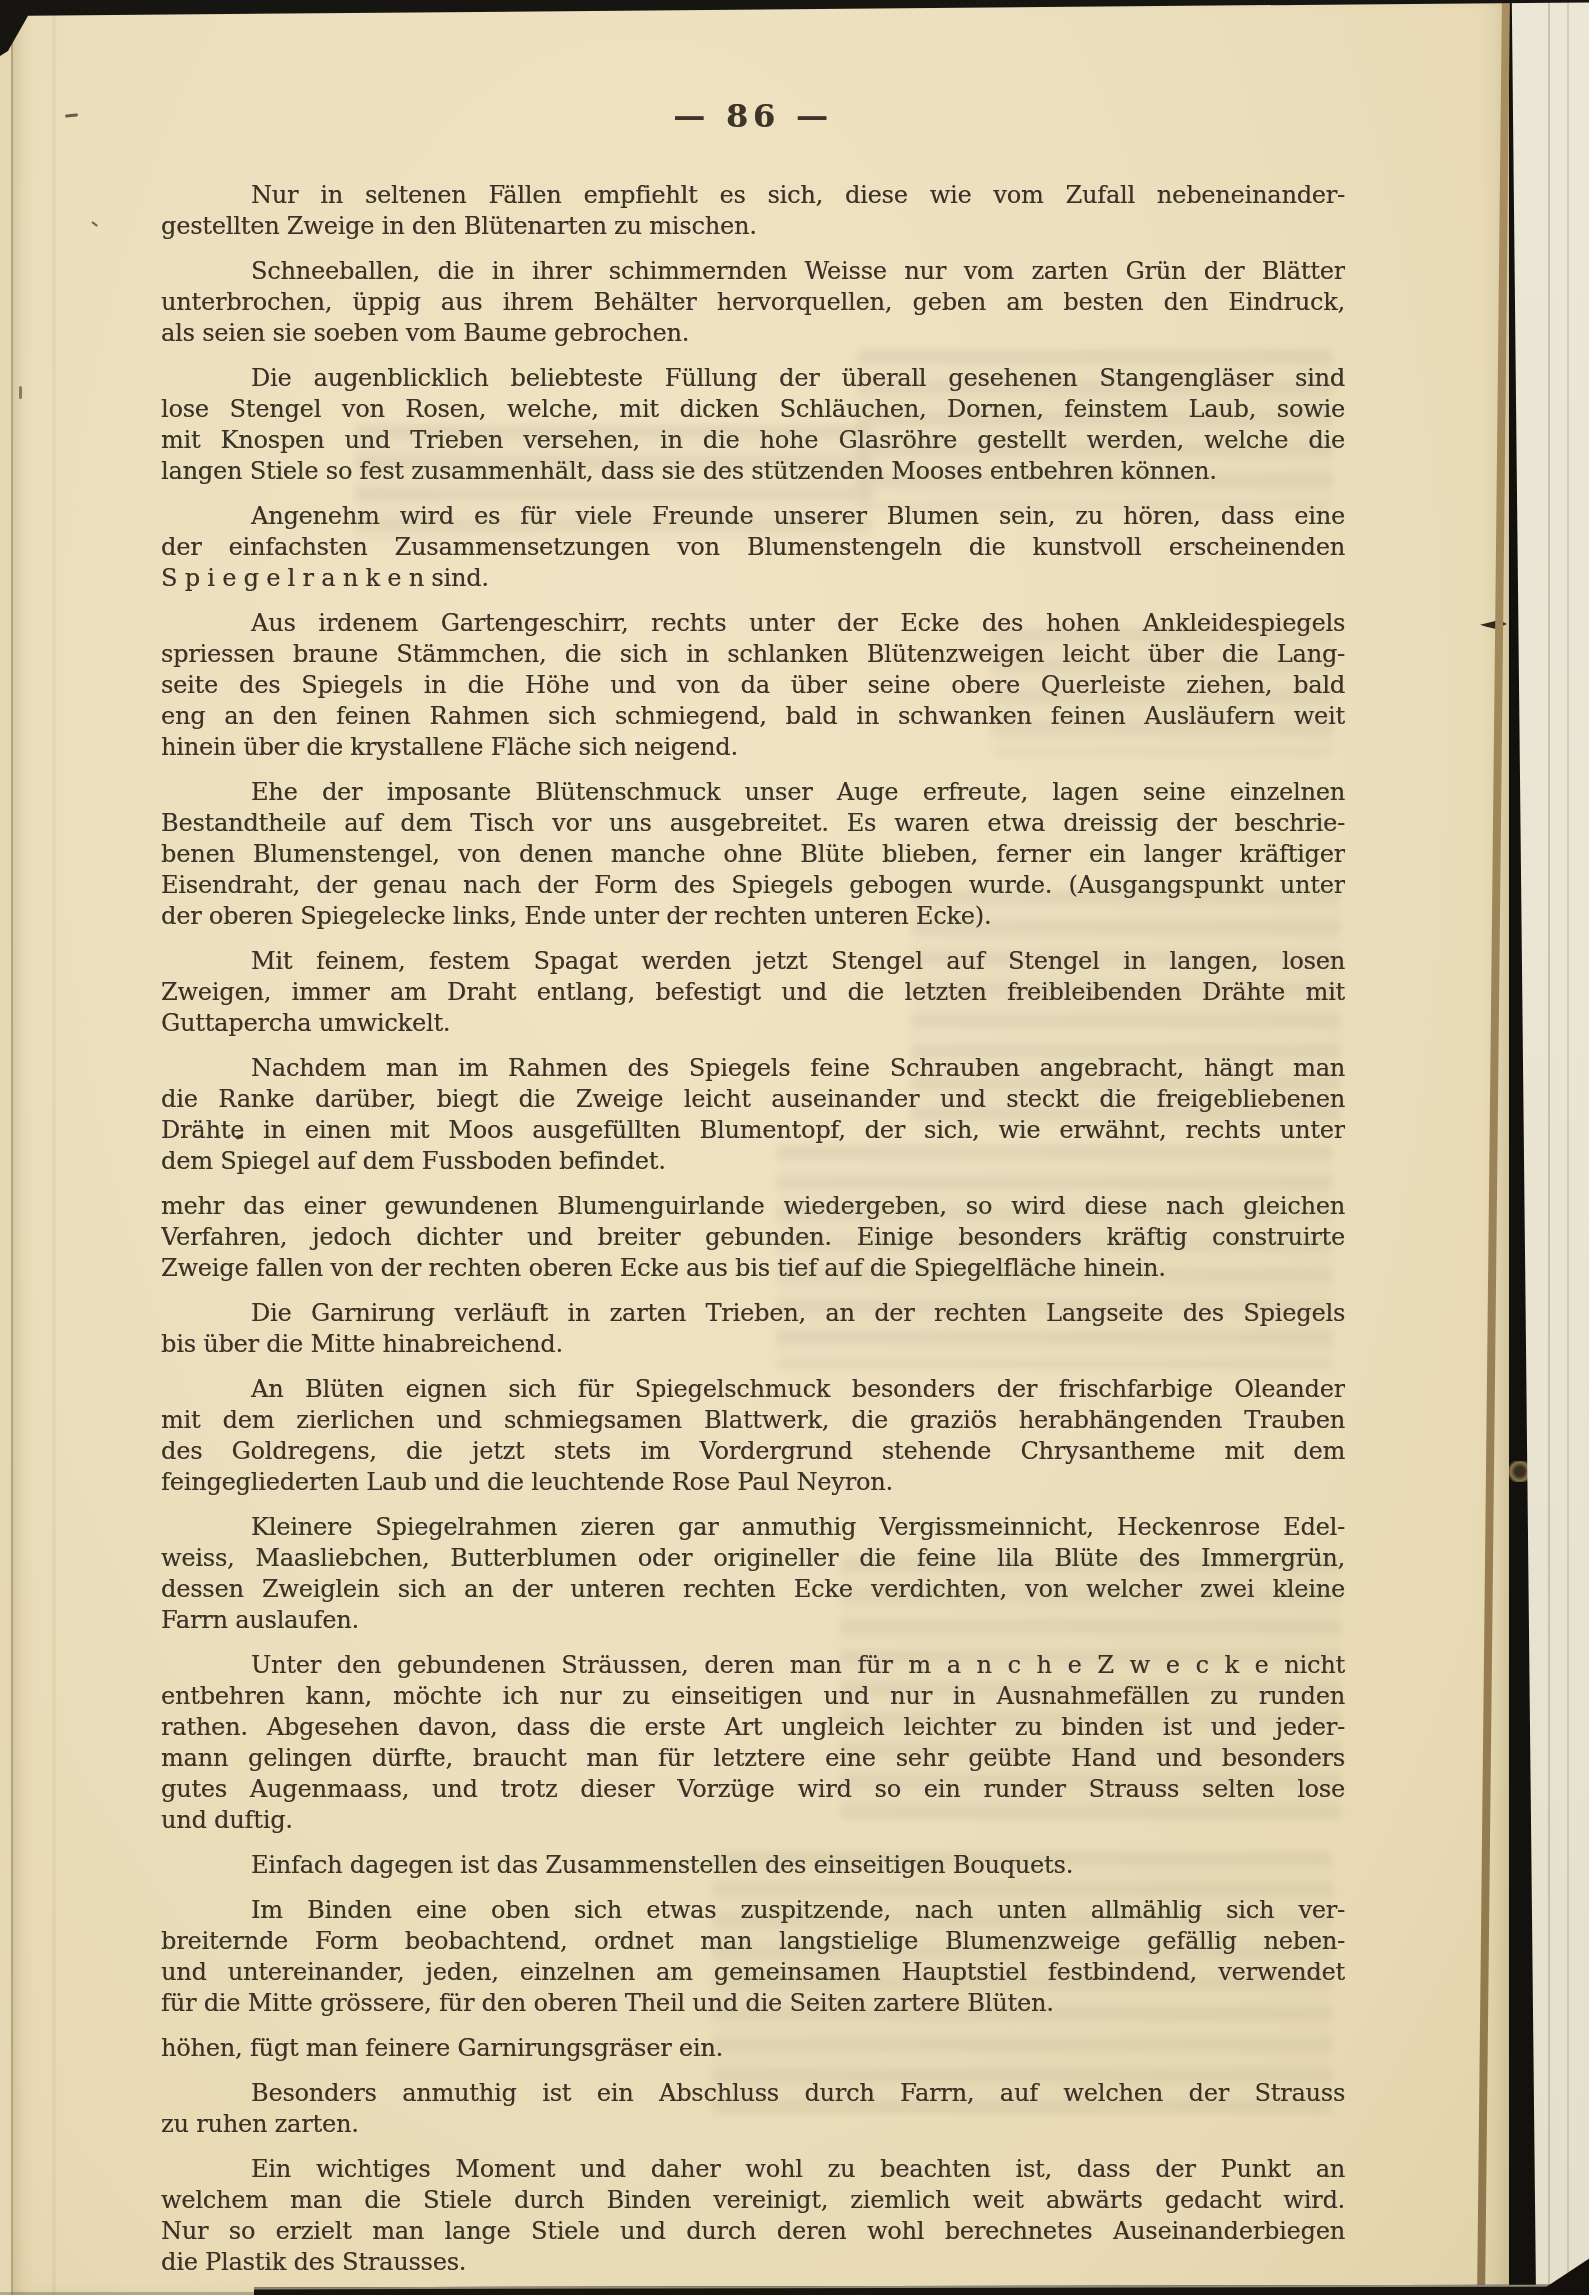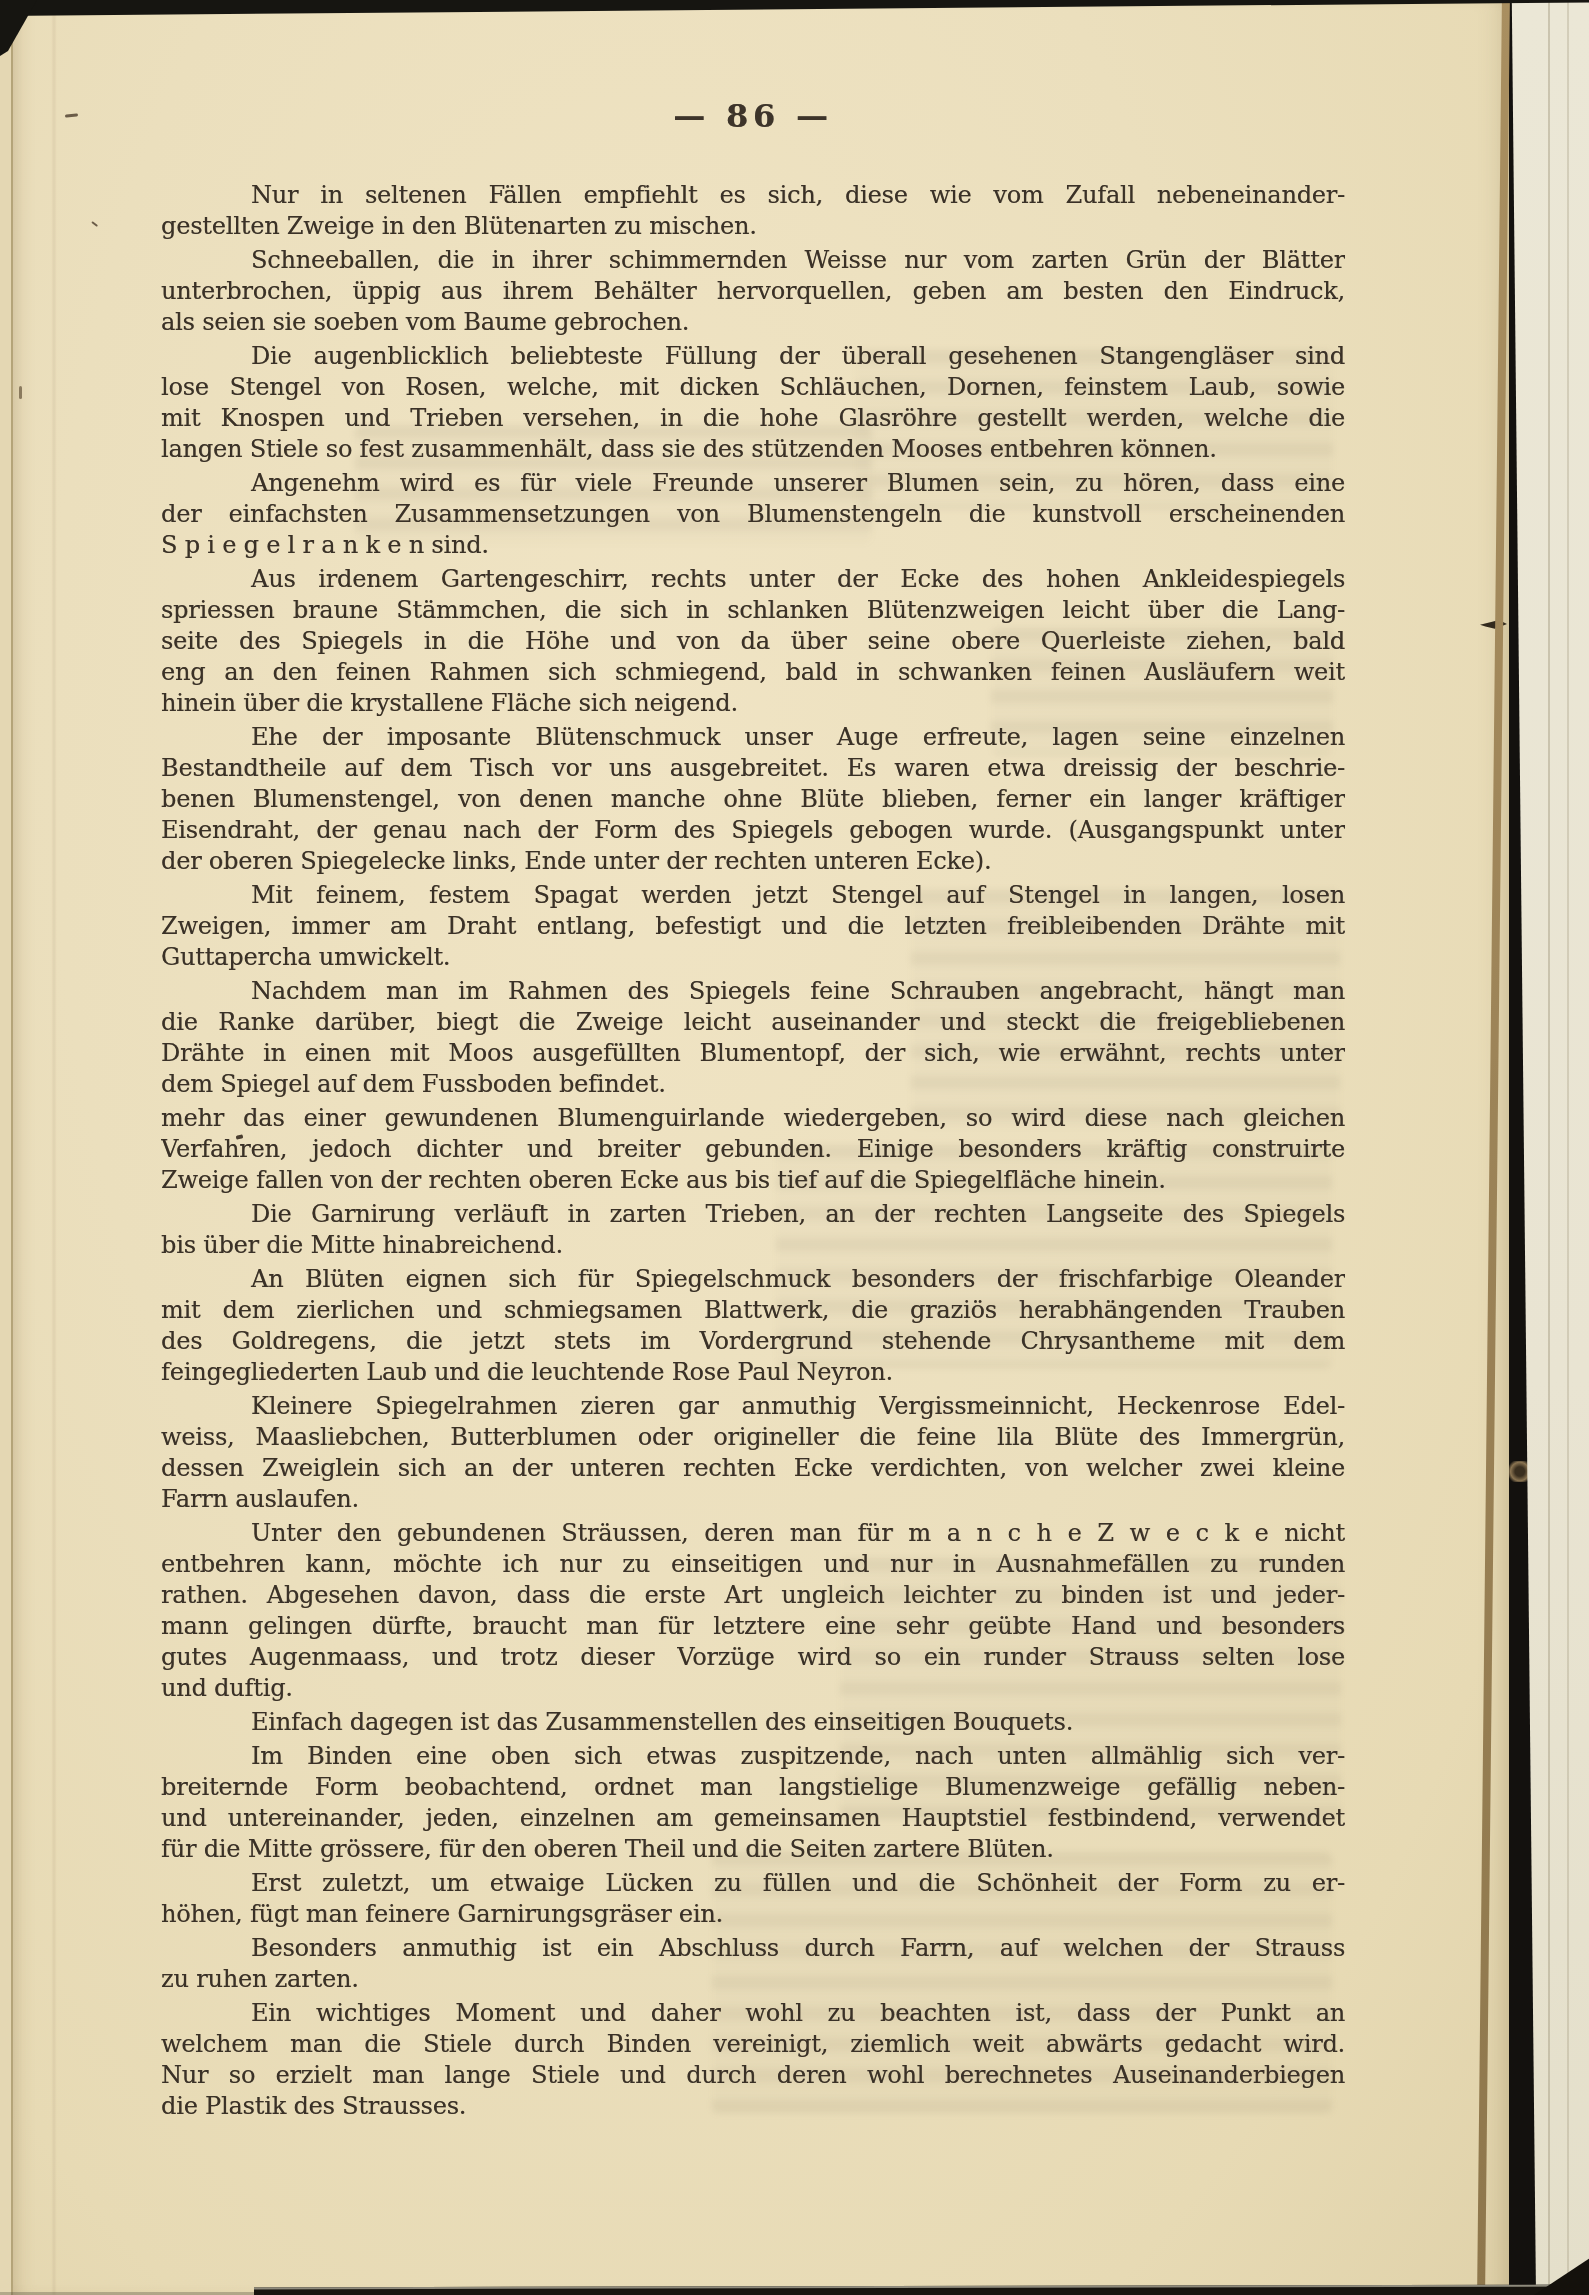--- a/index.html
+++ b/index.html
@@ -113,21 +113,21 @@
 
   
   .text-block {
     position: absolute; left: 161px; top: 180px; width: 1184px;
     color: #3a3127;
     font-size: 24px;
     letter-spacing: -0.2px;
     text-shadow: 0.3px 0.3px 0.6px rgba(58,49,39,0.55);
   }
   .para { margin: 0; }
-  .para + .para { margin-top: 3px; }
+  .para + .para { margin-top: 14px; }
   .line {
     height: 31px; line-height: 31px;
     text-align: justify;
     text-align-last: justify;
     overflow: hidden; white-space: nowrap;
   }
   .line.jst { white-space: normal; }
   .line.first { padding-left: 90px; }
   .line.final { text-align: left; text-align-last: left; }
 </style>
@@ -237,21 +237,20 @@
       <div class="para">
         <div class="line jst first final">Einfach dagegen ist das Zusammenstellen des einseitigen Bouquets.</div>
       </div>
       <div class="para">
         <div class="line jst first">Im Binden eine oben sich etwas zuspitzende, nach unten allmählig sich ver-</div>
         <div class="line jst">breiternde Form beobachtend, ordnet man langstielige Blumenzweige gefällig neben-</div>
         <div class="line jst">und untereinander, jeden, einzelnen am gemeinsamen Hauptstiel festbindend, verwendet</div>
         <div class="line jst final">für die Mitte grössere, für den oberen Theil und die Seiten zartere Blüten.</div>
       </div>
       <div class="para">
-        <div class="line jst first">Erst zuletzt, um etwaige Lücken zu füllen und die Schönheit der Form zu er-</div>
         <div class="line jst final">höhen, fügt man feinere Garnirungsgräser ein.</div>
       </div>
       <div class="para">
         <div class="line jst first">Besonders anmuthig ist ein Abschluss durch Farrn, auf welchen der Strauss</div>
         <div class="line jst final">zu ruhen zarten.</div>
       </div>
       <div class="para">
         <div class="line jst first">Ein wichtiges Moment und daher wohl zu beachten ist, dass der Punkt an</div>
         <div class="line jst">welchem man die Stiele durch Binden vereinigt, ziemlich weit abwärts gedacht wird.</div>
         <div class="line jst">Nur so erzielt man lange Stiele und durch deren wohl berechnetes Auseinanderbiegen</div>

